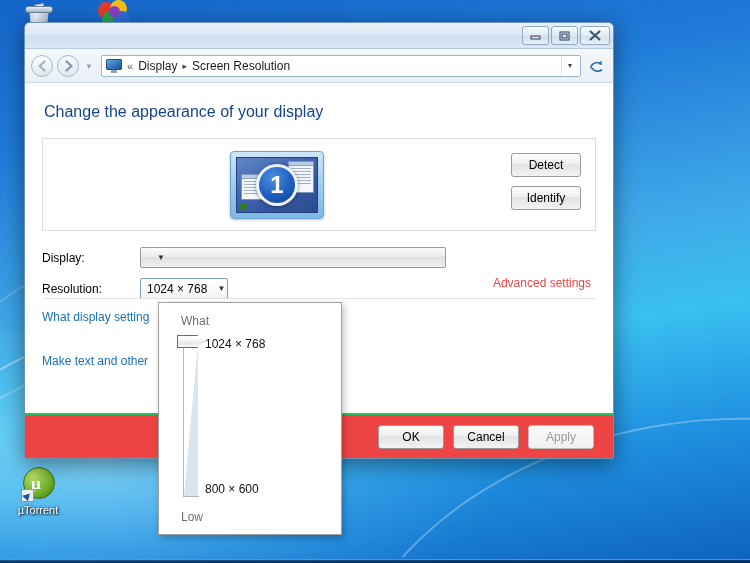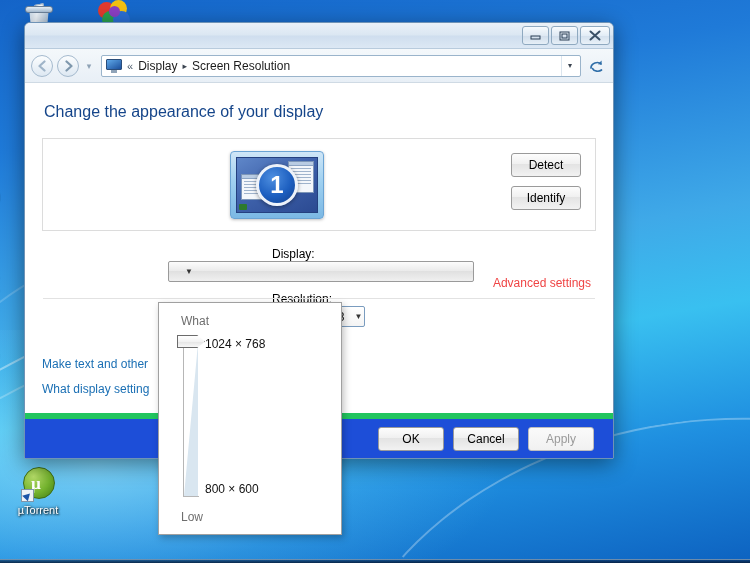--- a/index.html
+++ b/index.html
@@ -245,21 +245,21 @@
   .btn {
     background: linear-gradient(180deg, #fdfdfd 0%, #f0f0f0 45%, #e3e3e3 46%, #f2f2f2 100%);
     border: 1px solid #9a9a9a; border-radius: 3px;
     font-size: 12px; color: #000; text-align: center;
     padding: 4px 0;
   }
   .btn.wide { width: 70px; }
   .btn.dlgbtn { width: 66px; }
   .btn.disabled { color: #9a9a9a; border-color: #bdbdbd; background: linear-gradient(180deg,#fafafa,#f1f1f1); }
 
-  .row { display: flex; align-items: center; margin-left: 4px; flex-direction: column; }
+  .row { display: flex; align-items: center; margin-left: 4px; }
   .row.display { margin-top: 16px; }
   .row.resolution { margin-top: 10px; }
   .rowlabel { width: 98px; font-size: 12px; color: #000; }
   .combo {
     background: linear-gradient(180deg, #fcfcfc 0%, #eaeaea 48%, #e0e0e0 49%, #f0f0f0 100%);
     border: 1px solid #9a9a9a; border-radius: 2px;
     font-size: 12px; color: #000;
     display: flex; align-items: center; padding: 0 4px 0 6px; height: 21px;
   }
   .combo .cval { flex: 1 1 auto; white-space: nowrap; }
@@ -271,22 +271,22 @@
   .linkline.second { margin-top: 11px; }
   #advanced {
     position: absolute; right: 22px; top: 193px;
     font-size: 12px; color: #ef4444;
   }
   #divider {
     position: absolute; left: 18px; right: 18px; top: 215px; height: 1px; background: #e2e2e2;
   }
 
   #footer {
-    flex: 0 0 45px; background: #1d4ed8;
-    border-top: 6px solid #22c55e;
+    flex: 0 0 45px; background: #ef4444;
+    border-top: 2px solid #22c55e;
     display: flex; align-items: center; justify-content: flex-end;
     gap: 9px; padding-right: 19px;
   }
 
   
   #respopup {
     position: absolute; left: 158px; top: 302px; width: 184px; height: 233px;
     background: #fff; border: 1px solid #a0a0a0;
     box-shadow: 2px 3px 7px rgba(0,0,0,0.25);
     z-index: 40;
@@ -482,22 +482,22 @@
       <div class="rowlabel">Resolution:</div>
       <div class="combo res-combo">
         <span class="cval">1024 × 768</span>
         <span class="carrow">▼</span>
       </div>
     </div>
 
     <div id="advanced">Advanced settings</div>
     <div id="divider"></div>
 
+    <div class="linkline second">What display setting</div>
     <div class="linkline" style="margin-top:30px">Make text and other</div>
-    <div class="linkline second">What display setting</div>
   </div>
 
   <div id="footer">
     <div class="btn dlgbtn">OK</div>
     <div class="btn dlgbtn">Cancel</div>
     <div class="btn dlgbtn disabled">Apply</div>
   </div>
 </div>
 
 <div id="respopup">

